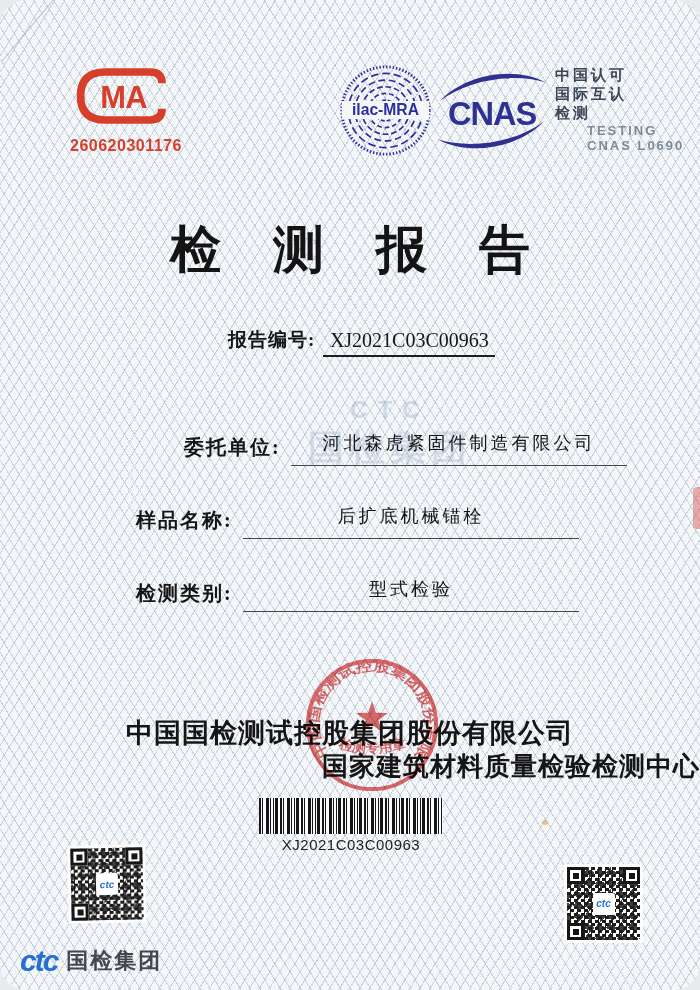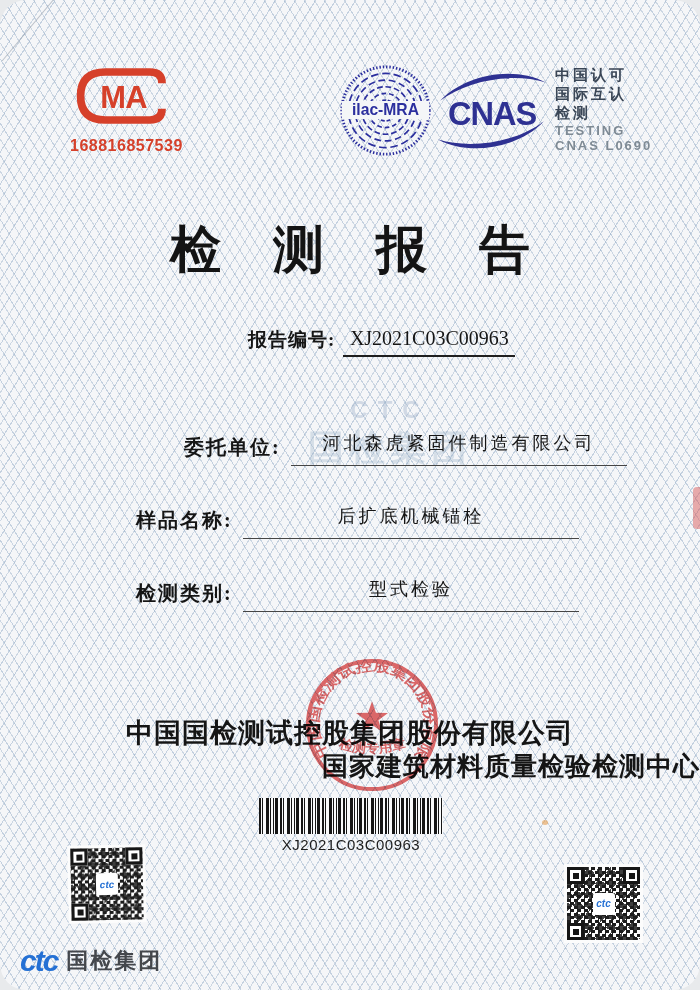--- a/index.html
+++ b/index.html
@@ -20,26 +20,26 @@
   
   .cma-svg{left:74px;top:66px;width:104px;height:60px;}
   .cma-no{left:70px;top:137px;width:120px;font:700 16px "Liberation Sans",sans-serif;
           color:#d6402a;letter-spacing:.5px;}
 
   
   .ilac-svg{left:338px;top:63px;width:95px;height:95px;}
   .cnas-svg{left:436px;top:70px;width:112px;height:82px;}
   .accred{left:555px;top:66px;width:130px;line-height:19px;}
   .accred .zh{font:700 15px "Liberation Serif",serif;color:#3a4656;letter-spacing:3px;}
-  .accred .en{font:700 13px "Liberation Sans",sans-serif;color:#7e8a94;letter-spacing:2px;}
+  .accred .en{font:700 13px "Liberation Sans",sans-serif;color:#7e8a94;letter-spacing:2px;margin-left:32px;}
 
   .title{left:0;top:216px;width:100%;text-align:center;font-weight:700;font-size:51px;
          letter-spacing:52px;padding-left:52px;box-sizing:border-box;color:#141414;}
 
-  .repno{left:228px;top:327px;display:flex;margin-left:20px;}
+  .repno{left:228px;top:327px;display:flex;align-items:flex-end;}
   .repno .lab{font-weight:700;font-size:19px;letter-spacing:1px;padding-bottom:4px;}
   .repno .val{width:168px;margin-left:8px;text-align:center;font-size:20px;
               border-bottom:2px solid #1f1f1f;padding:0 2px 3px;}
 
   .field{left:136px;height:36px;width:450px;}
   .field .lab{position:absolute;left:0;top:0;font-weight:700;font-size:20px;letter-spacing:2px;}
   .field .val{position:absolute;left:107px;top:-3px;width:336px;text-align:center;
               font-size:18px;letter-spacing:3px;padding-bottom:10px;
               border-bottom:1.5px solid #454545;}
   .f1{top:434px;margin-left:48px;} .f2{top:507px;} .f3{top:580px;}
@@ -94,21 +94,21 @@
 <body>
 
 <div class="page">
 
   <div class="abs fold"></div>
 
   <svg class="abs cma-svg" viewBox="0 0 120 70">
     <path d="M 102 20 Q 102 7 88 7 L 36 7 Q 7 7 7 35 Q 7 63 36 63 L 88 63 Q 102 63 102 50" fill="none" stroke="#d6402a" stroke-width="9"></path>
     <text x="57" y="49" text-anchor="middle" font-size="36" font-weight="800" fill="#d6402a" font-family="'Liberation Sans',sans-serif" letter-spacing="-1">MA</text>
   </svg>
-  <div class="abs cma-no">168816857539</div>
+  <div class="abs cma-no">260620301176</div>
 
   <svg class="abs ilac-svg" viewBox="0 0 100 100">
     <g stroke="#2b2f9e" fill="none">
       <circle cx="50" cy="50" r="46" stroke-width="3" stroke-dasharray="1.5 2"></circle>
       <circle cx="50" cy="50" r="39" stroke-width="1.8" stroke-dasharray="8 4"></circle>
       <circle cx="50" cy="50" r="32" stroke-width="1.8" stroke-dasharray="7 4"></circle>
       <circle cx="50" cy="50" r="25" stroke-width="1.8" stroke-dasharray="6 3"></circle>
       <circle cx="50" cy="50" r="18" stroke-width="1.8" stroke-dasharray="5 3"></circle>
       <circle cx="50" cy="50" r="11" stroke-width="1.8" stroke-dasharray="4 2"></circle>
     </g>

